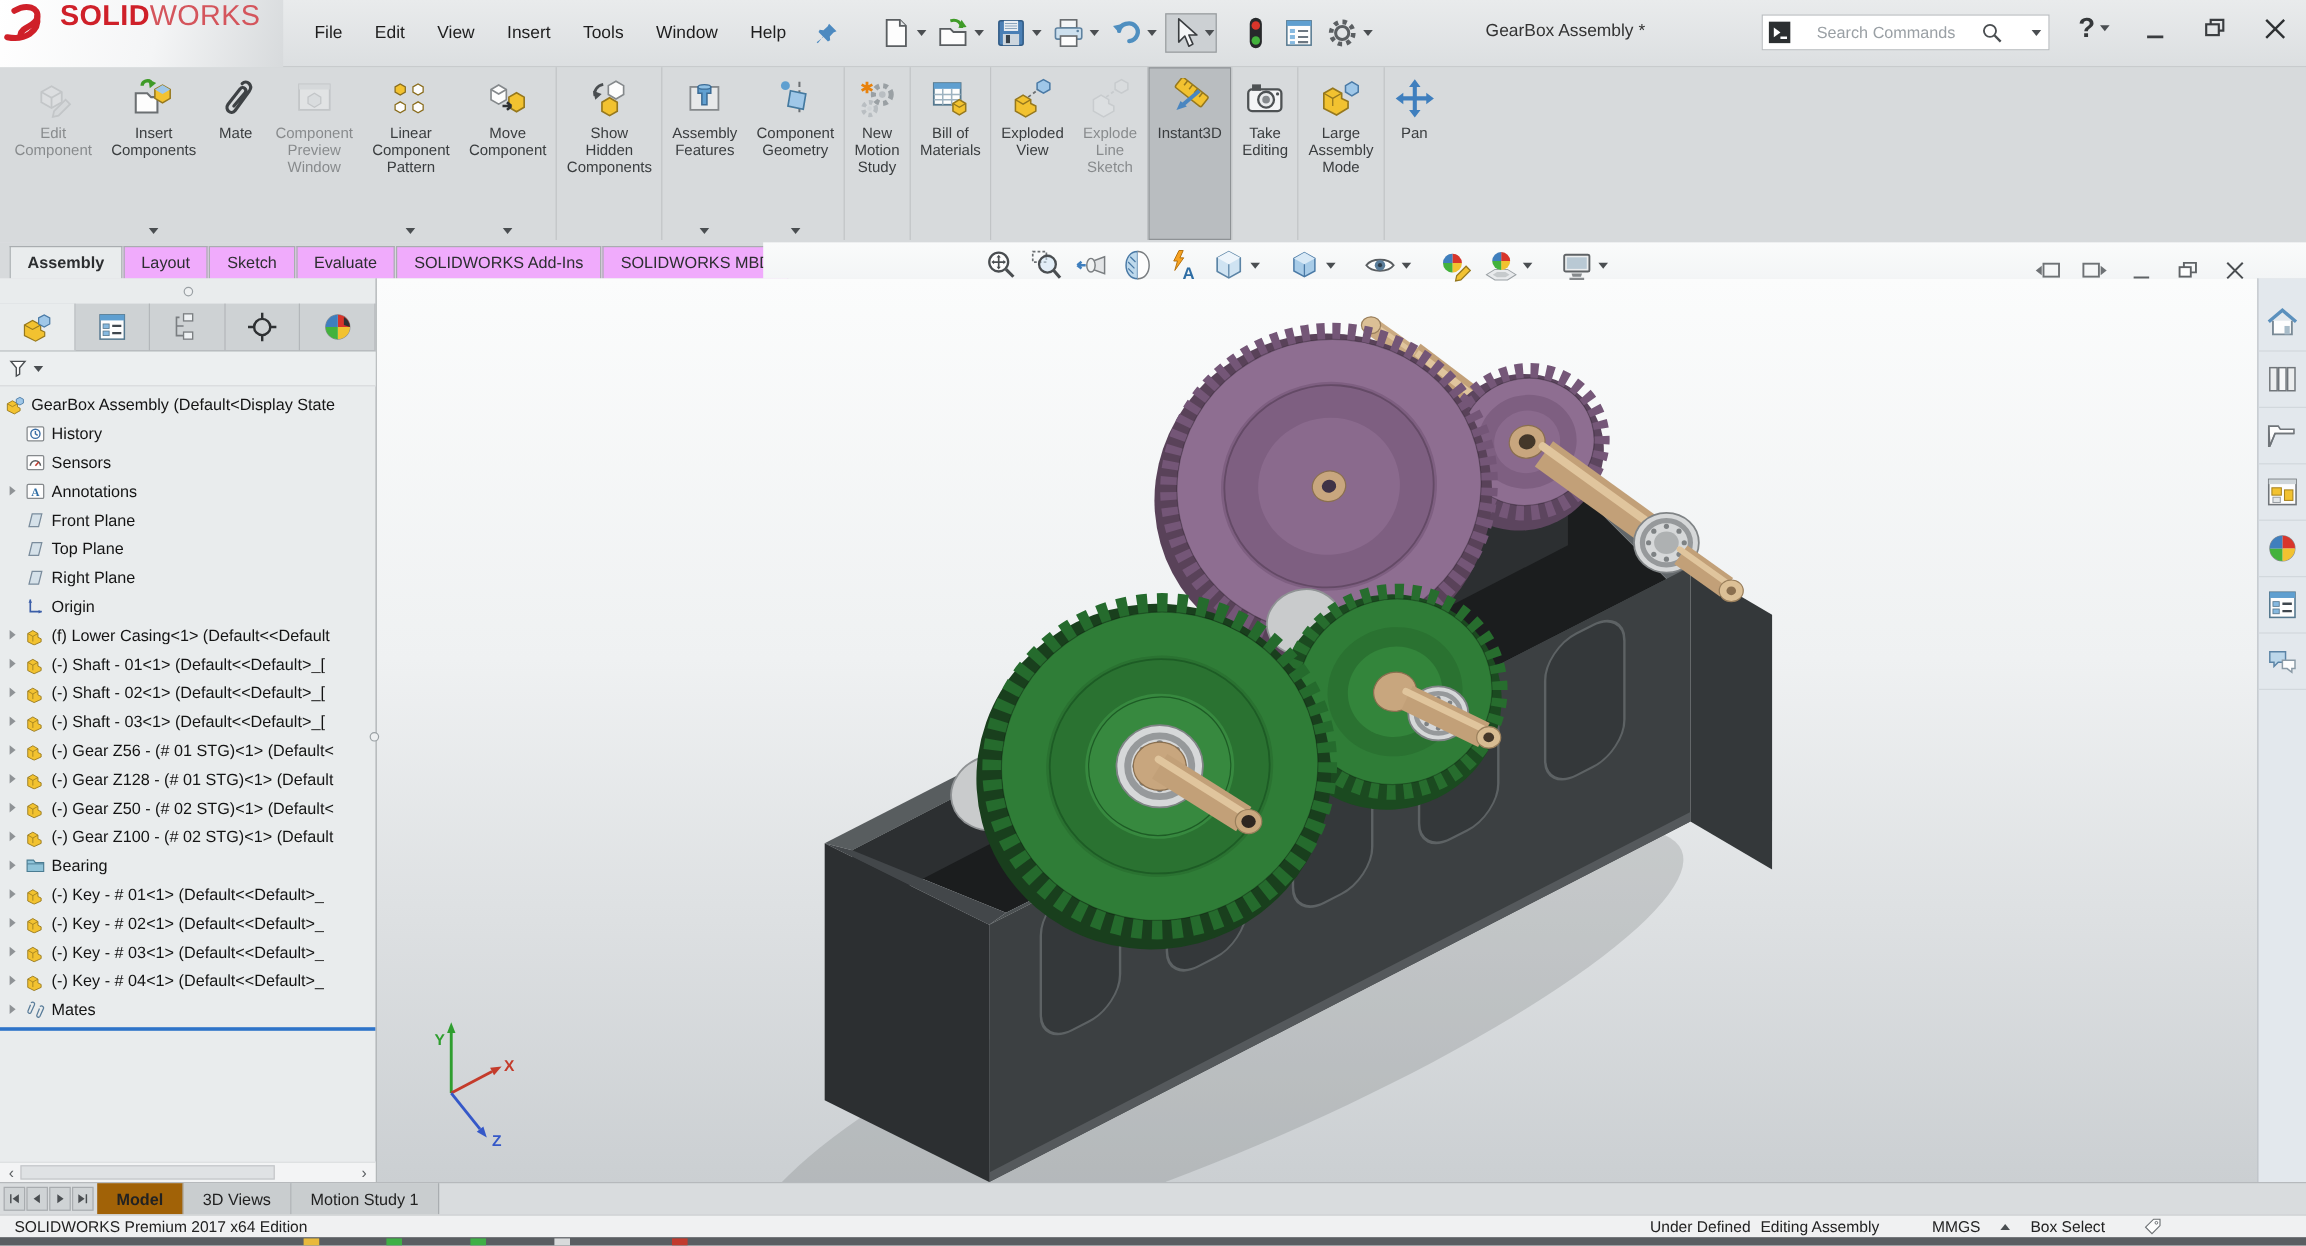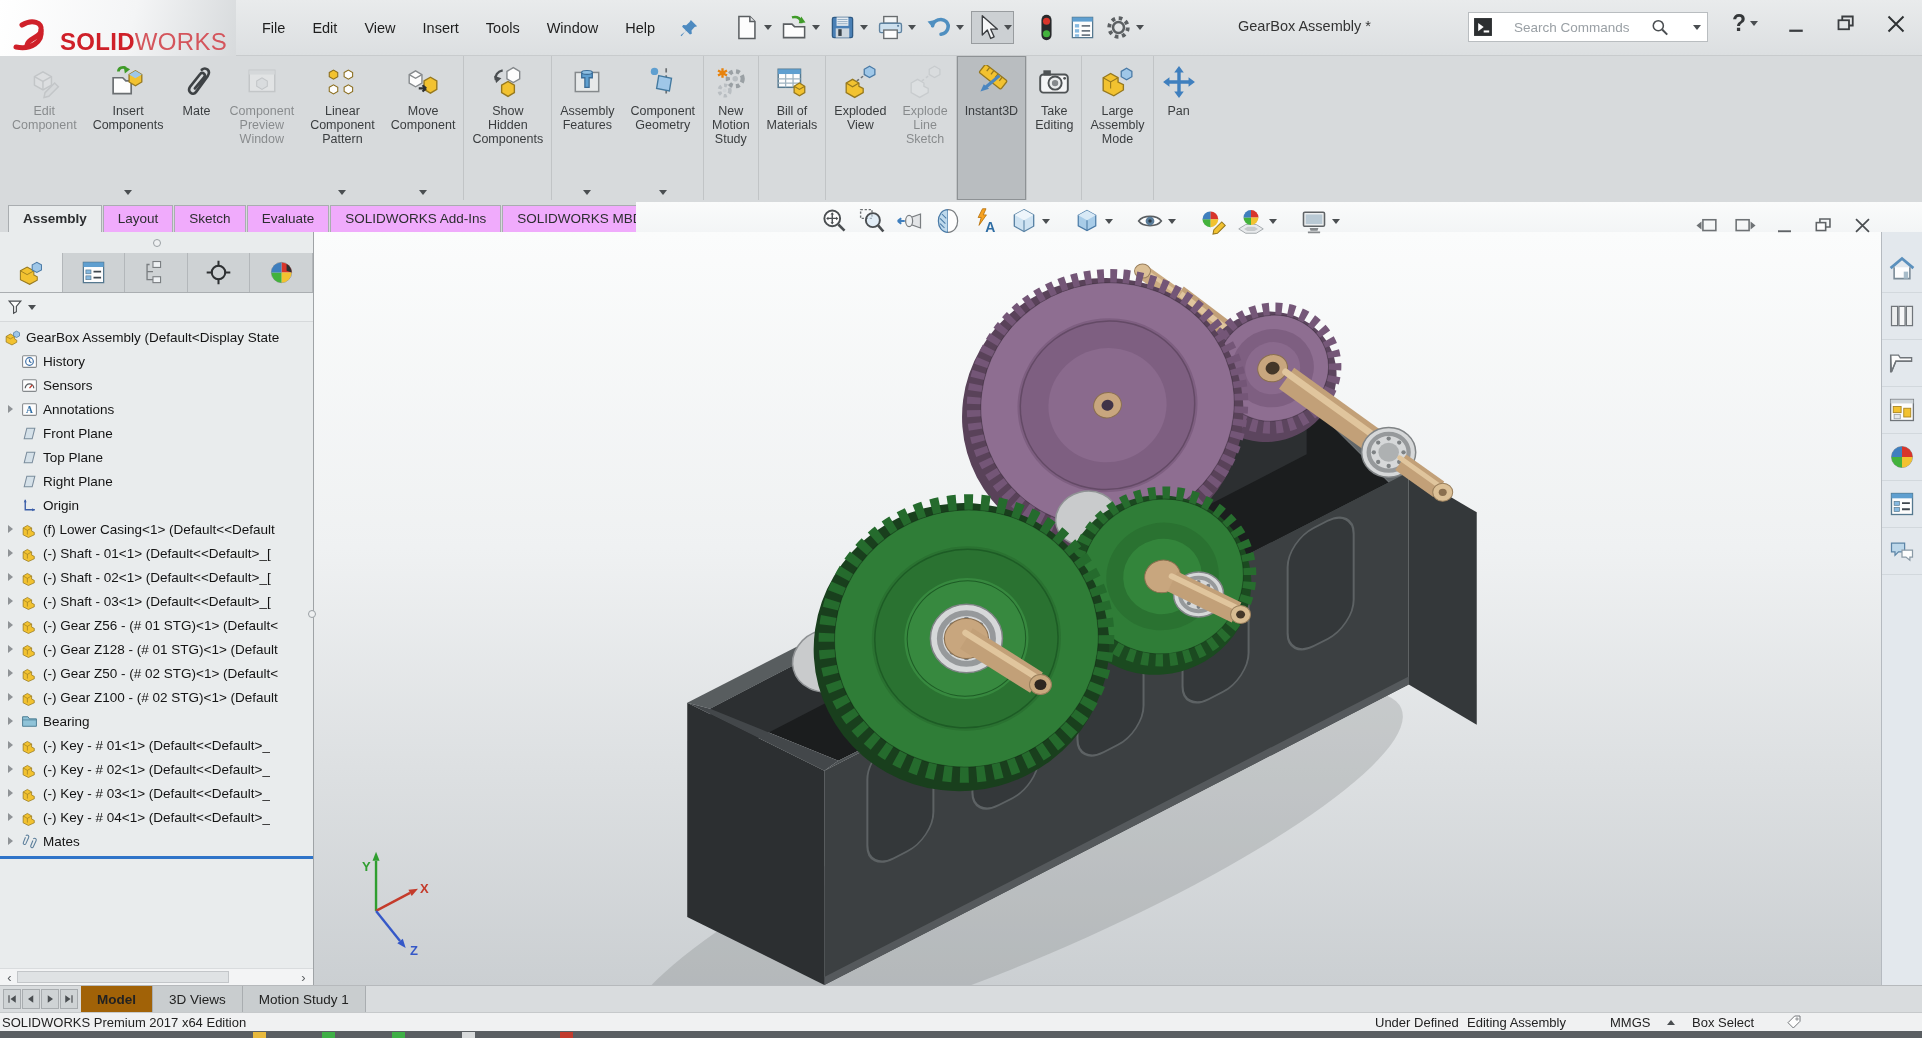--- a/index.html
+++ b/index.html
@@ -1,20 +1,20 @@
 <!DOCTYPE html>
 <html><head>
 <meta charset="utf-8">
 <style>
   *{box-sizing:border-box;margin:0;padding:0}
   body{width:1922px;height:1038px;overflow:hidden;font-family:"Liberation Sans",sans-serif;background:#dfe2e4}
   .app{position:relative;width:1922px;height:1038px;background:#dfe2e4}
   
   .titlebar{height:56px;background:linear-gradient(#e9ebec,#dcdfe1);display:flex;align-items:center;position:relative;border-bottom:1px solid #c8cbcd}
-  .logo{width:236px;height:56px;background:linear-gradient(105deg,#ffffff 0%,#f4f5f6 55%,#d7dadc 100%);display:flex;align-items:flex-end;gap:6px;padding-left:10px;flex:none}
+  .logo{width:236px;height:56px;background:linear-gradient(105deg,#ffffff 0%,#f4f5f6 55%,#d7dadc 100%);display:flex;align-items:flex-start;gap:6px;flex:none}
   .ds{width:44px;height:40px;flex:none}
   .brand{font-size:24px;letter-spacing:.3px;color:#cf2029;white-space:nowrap}
   .brand b{font-weight:700}.brand i{font-style:normal;font-weight:400;color:#d4555c}
   .menubar{display:flex;gap:27px;margin-left:26px;font-size:14.5px;color:#1e1e1e}
   .menu-item{cursor:default}
   .pin{width:20px;height:20px;margin-left:24px}
   .qat{display:flex;align-items:center;margin-left:32px;gap:5px}
   .qbtn{display:flex;align-items:center;padding:3px 2px}
   .qbtn.pressed{background:#ccd0d3;box-shadow:inset 0 0 0 1px #989c9f}
   .qbtn.gap{margin-left:12px}
@@ -81,21 +81,21 @@
   .vbtn{width:23px;height:23px}
   .gd-side{position:absolute;left:308px;top:610px;z-index:7}
   
   .bottombar{height:27px;background:#d9dcde;border-top:1px solid #b6b9bc;display:flex;align-items:stretch}
   .bnav{display:flex;align-items:center;padding:0 3px;gap:1px}
   .bnbtn{width:18px;height:20px;background:#cfd3d5;border:1px solid #a8acaf;display:flex;align-items:center;justify-content:center}
   .bnbtn svg{width:12px;height:12px}
   .btab{padding:0 16px;display:flex;align-items:center;font-size:13.5px;background:#c9cdcf;border-right:1px solid #a9adb0;color:#222;white-space:nowrap}
   .btab.active{background:#a16207;font-weight:bold}
   .statusbar{height:19px;background:#f0f1f2;border-top:1px solid #c6c9cb;position:relative;font-size:13px;color:#222}
-  .sleft{position:absolute;left:2px;top:2px}
+  .sleft{position:absolute;left:12px;top:2px}
   .sitem{position:absolute;top:2px;white-space:nowrap}
   .caret-up{position:absolute;top:7px;width:0;height:0;border-left:4px solid transparent;border-right:4px solid transparent;border-bottom:5px solid #4a4e51}
   .tag{width:16px;height:16px;top:1px}
   .ostaskbar{height:8px;background:#5a5e62;position:relative}
   .chip{position:absolute;top:1px;width:13px;height:6px}
   
   .qic svg,.ric svg,.hic svg,.pic svg,.tpic svg,.ticon svg,.fic svg,.sic svg,.mag svg,.vbtn svg,.ds svg,.pin svg,.wic svg,.tag svg{width:100%;height:100%;display:block}
 </style>
 </head>
 <body>

